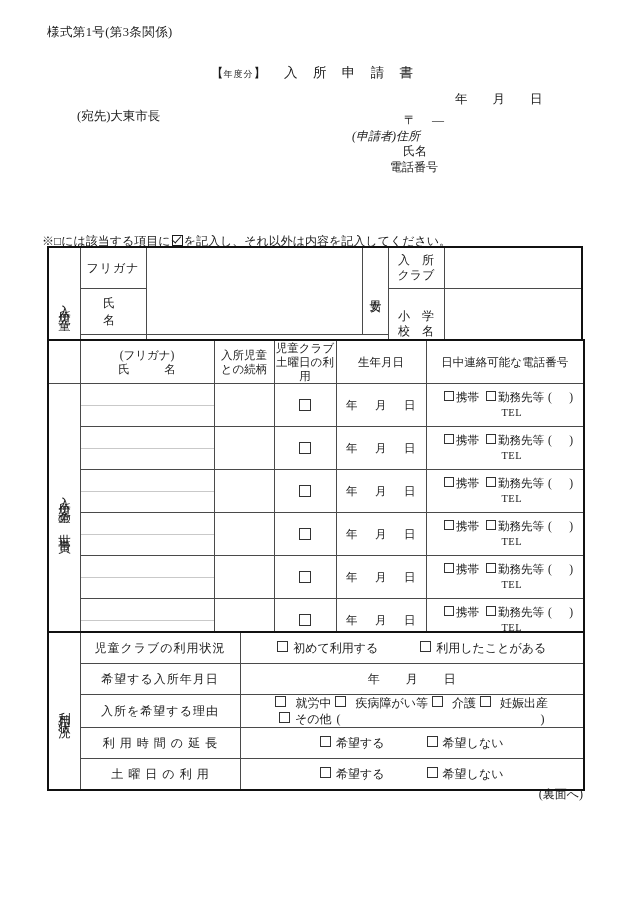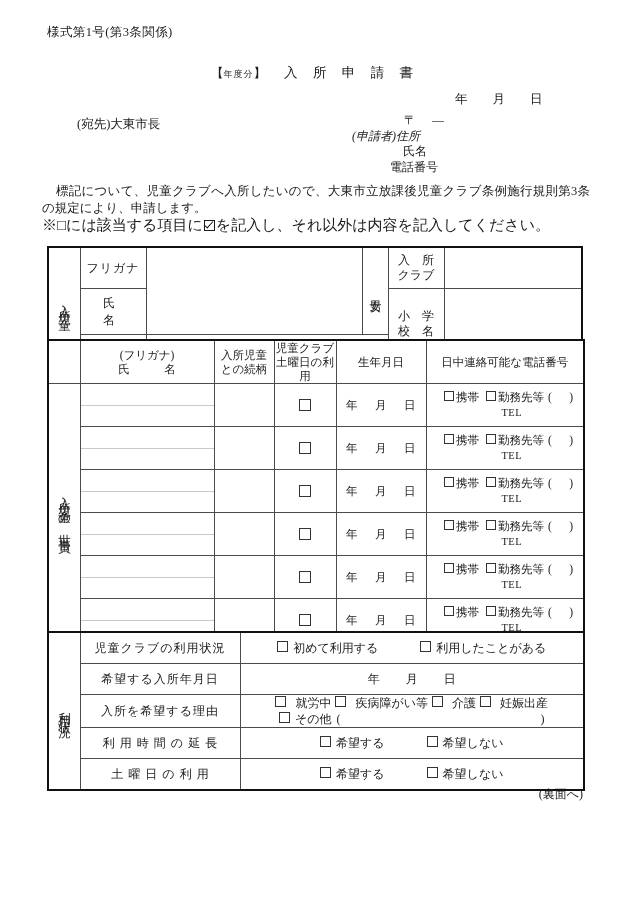--- a/index.html
+++ b/index.html
@@ -54,21 +54,21 @@
     font-size: 12.5px;
     letter-spacing: 1px;
     white-space: nowrap;
   }
   .date-line span { margin-right: 24px; }
   .date-line span:last-child { margin-right: 0; }
 
   .addressee {
     position: absolute;
     left: 77px;
-    top: 116px;
+    top: 108px;
     font-size: 12.5px;
     white-space: nowrap;
   }
 
   .applicant-block {
     position: absolute;
     left: 352px;
     top: 113px;
     font-size: 12px;
     line-height: 15.5px;
@@ -90,22 +90,22 @@
     top: 183px;
     width: 548px;
     font-size: 12.5px;
     line-height: 17px;
     text-align: justify;
   }
   .body-text .lead { text-indent: 14px; display: block; }
   .note-text {
     position: absolute;
     left: 42px;
-    top: 216px;
-    font-size: 15px;
+    top: 233px;
+    font-size: 12px;
     white-space: nowrap;
   }
   .note-text .chk-filled {
     display: inline-block;
     width: 9px;
     height: 9px;
     border: 1.2px solid #1a1a1a;
     position: relative;
     vertical-align: -1px;
     margin: 0 1px;
@@ -272,23 +272,20 @@
 
   <div class="addressee">(宛先)大東市長</div>
 
   <div class="applicant-block">
     <span class="zip"><span>〒</span><span class="dash">—</span></span>
     <span class="row-addr">(申請者)住所</span>
     <span class="indent-name">氏名</span>
     <span class="indent-tel">電話番号</span>
   </div>
 
-  <div class="body-text">
-    <span class="lead">標記について、児童クラブへ入所したいので、大東市立放課後児童クラブ条例施行規則第3条の規定により、申請します。</span>
-  </div>
 
   <div class="note-text">
     <span>※□には該当する項目に</span><span class="chk-filled"></span><span>を記入し、それ以外は内容を記入してください。</span>
   </div>
 
   <table class="tbl outer" id="child-table">
     <colgroup>
       <col style="width:32px">
         <col style="width:66px">
         <col style="width:216px">

